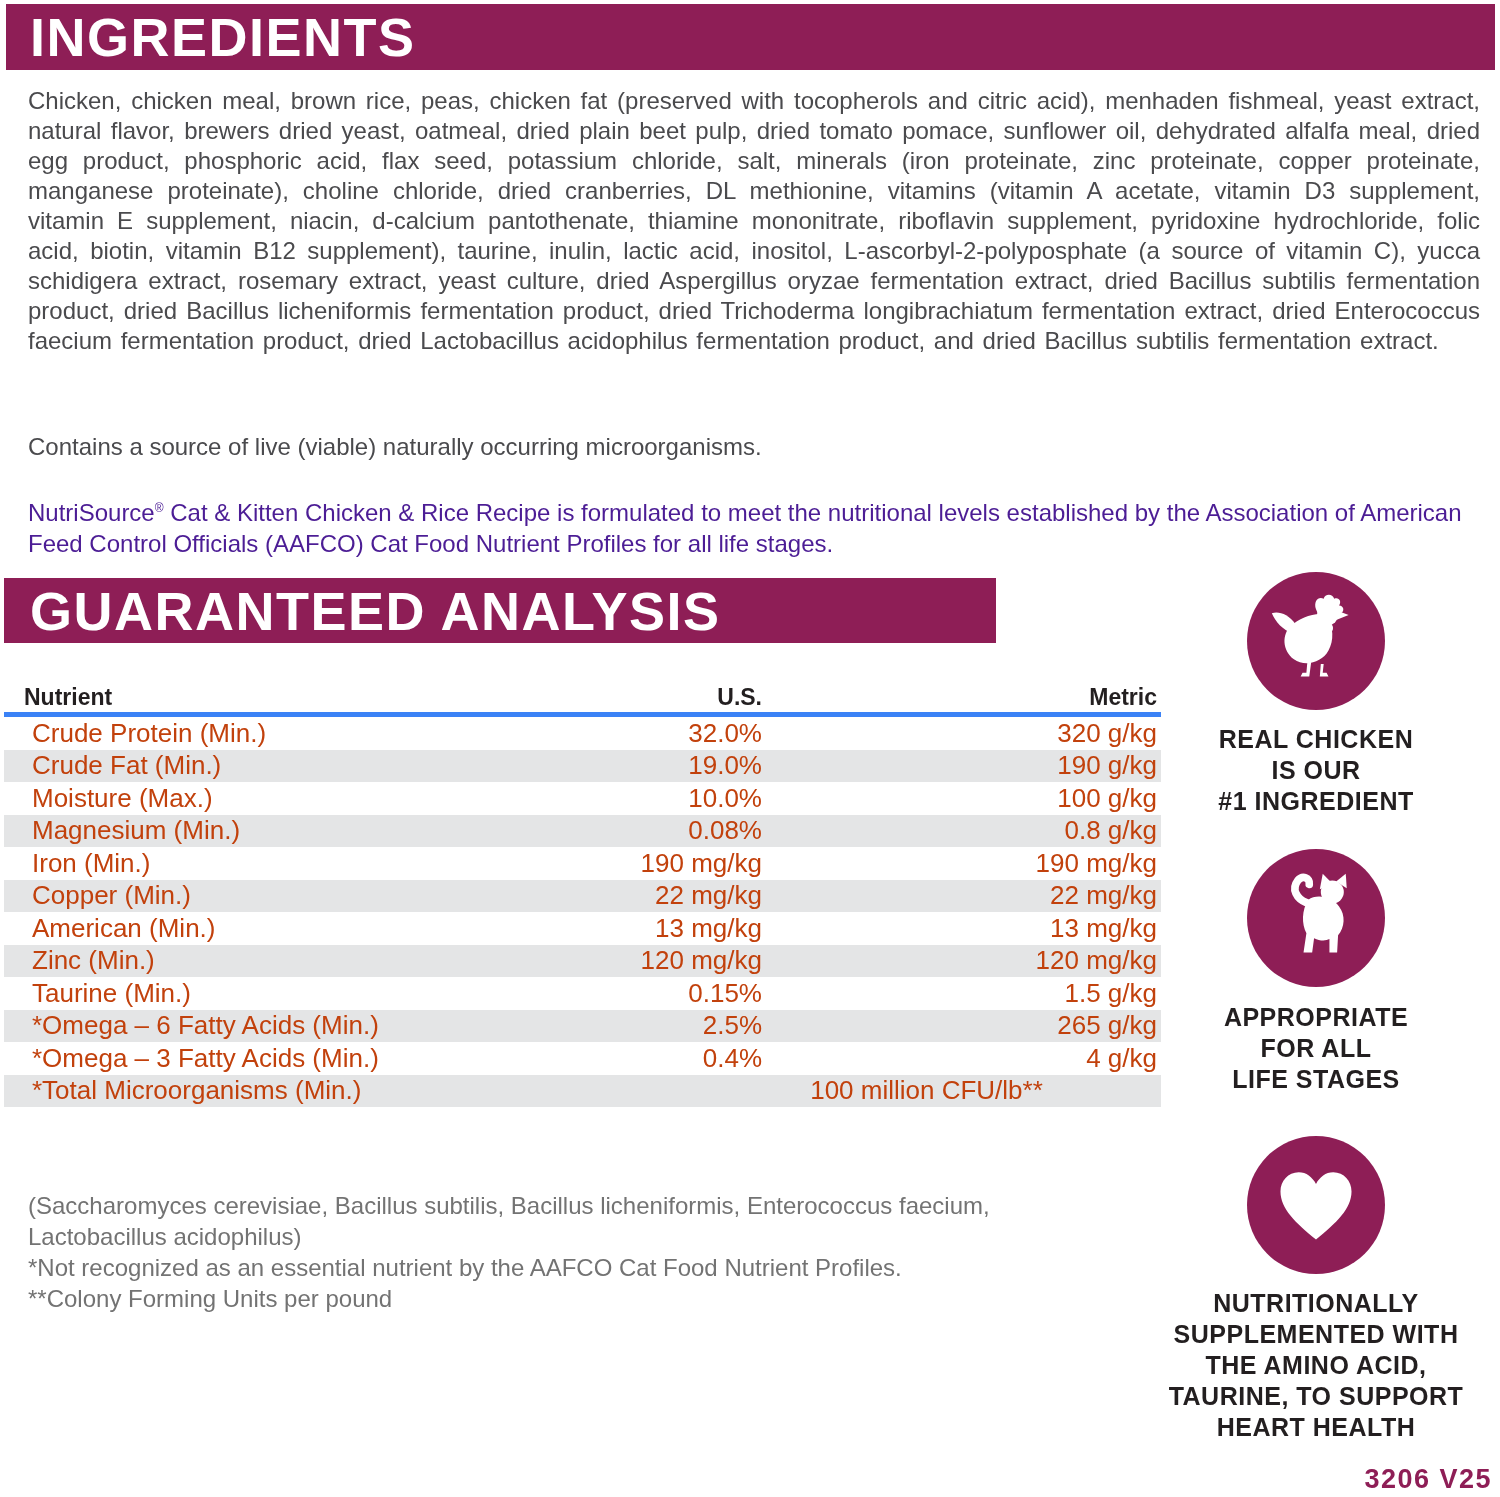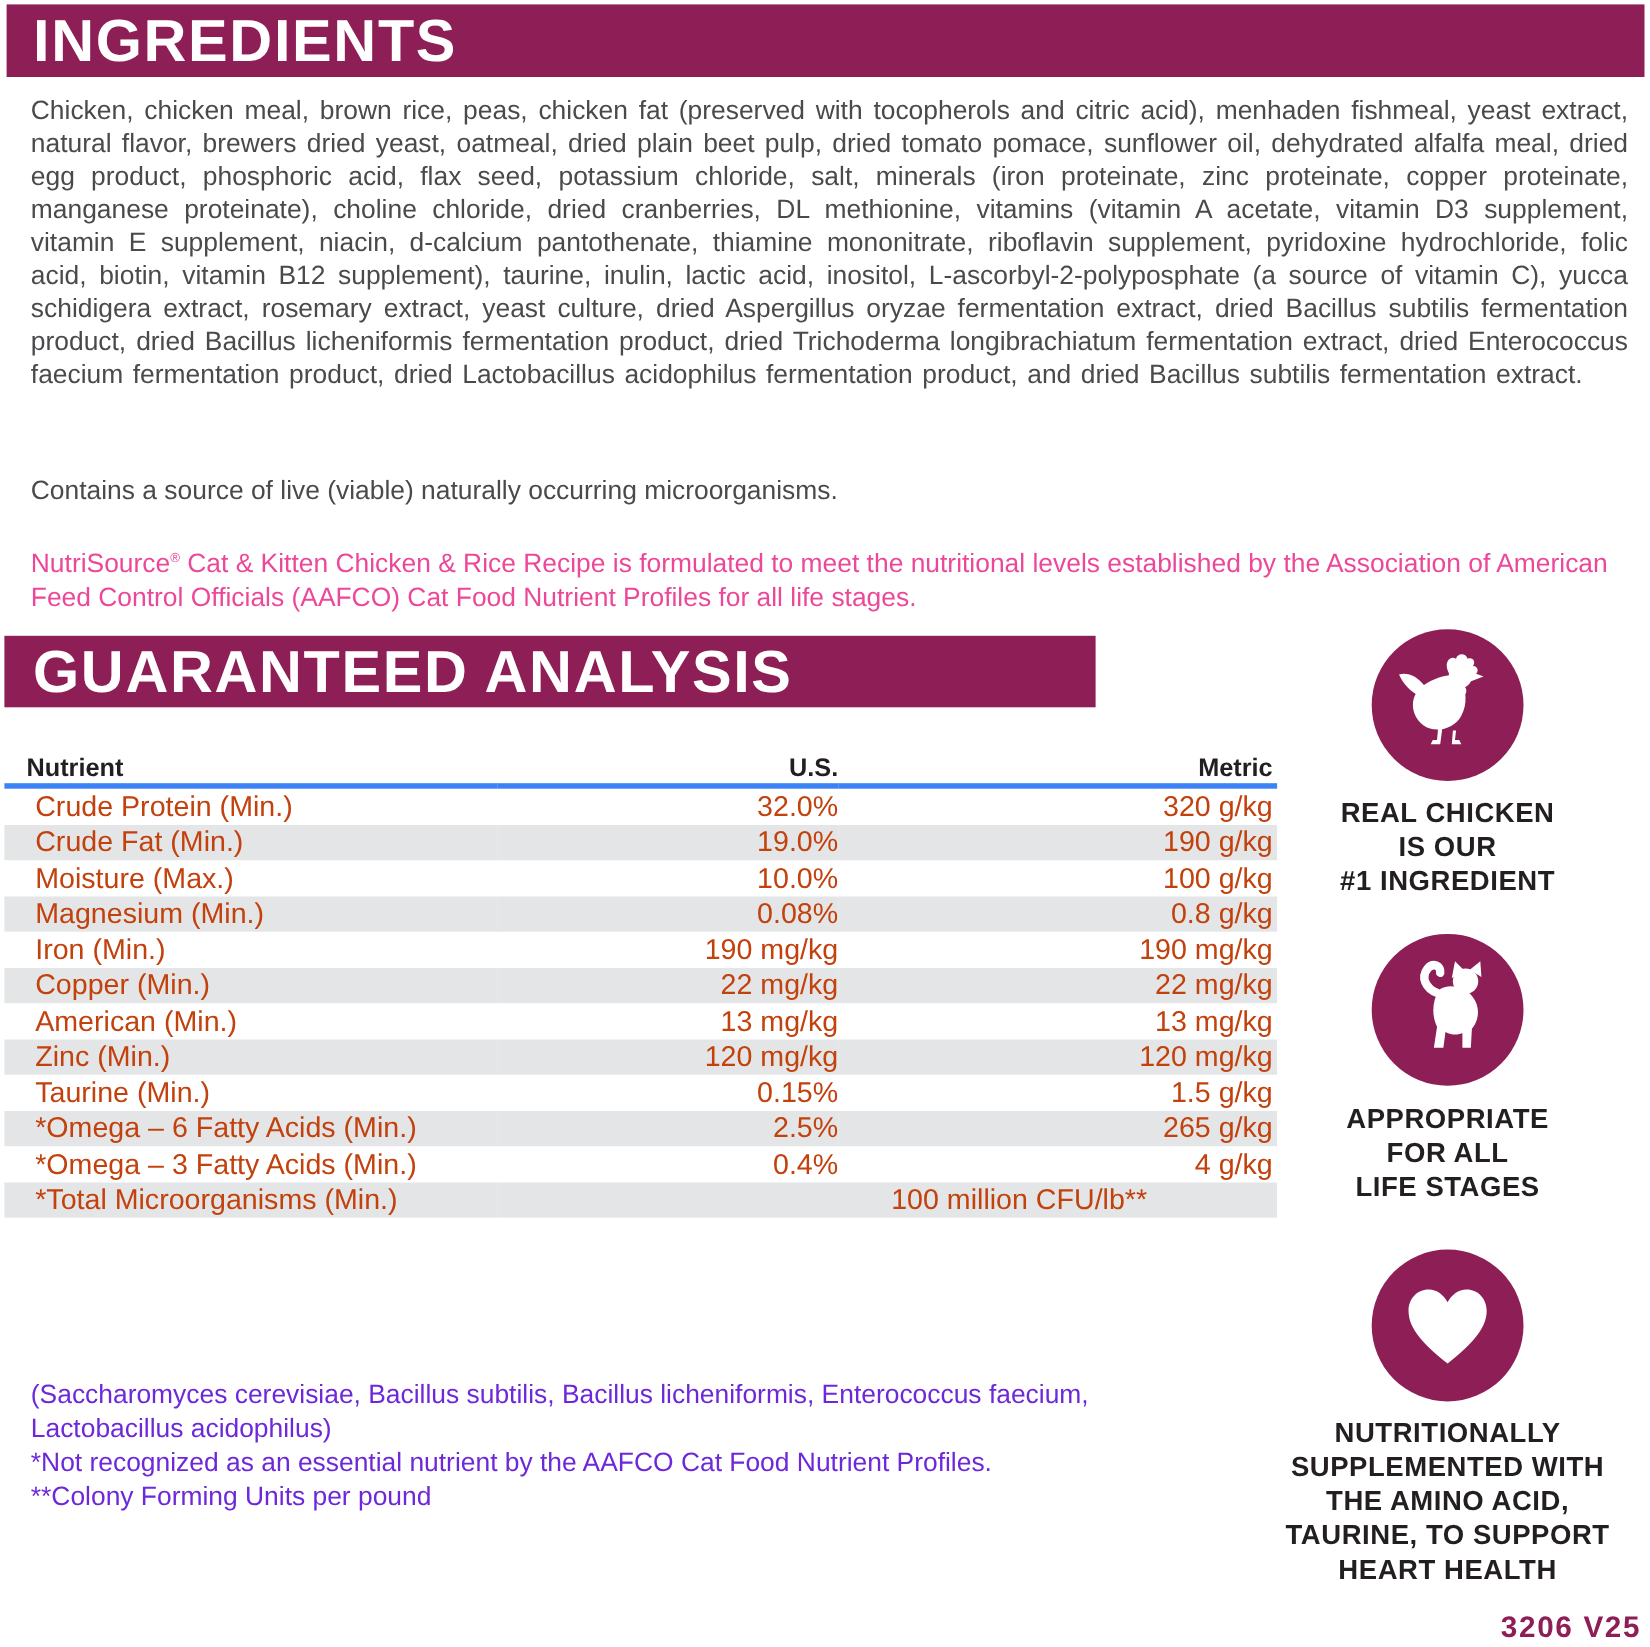--- a/index.html
+++ b/index.html
@@ -17,21 +17,21 @@
   .ingredients-body{
     position:absolute;left:28px;top:86px;width:1452px;
     font-size:24px;line-height:30px;text-align:justify;word-spacing:2px;color:#4a4a4d;
   }
   .contains-note{
     position:absolute;left:28px;top:432px;width:1452px;
     font-size:24px;line-height:30px;color:#4a4a4d;
   }
   .aafco{
     position:absolute;left:28px;top:497px;width:1452px;
-    font-size:24px;line-height:31px;color:#ec4899;
+    font-size:24px;line-height:31px;color:#4c1d95;
   }
   .aafco sup{font-size:12px;line-height:0;}
   .ga-table{
     position:absolute;left:4px;top:682px;width:1133px;
     border-collapse:collapse;table-layout:fixed;
   }
   .ga-table th{
     font-size:23px;font-weight:700;color:#231F20;text-align:left;
     height:30px;padding:0;border-bottom:5px solid #3b82f6;
   }
@@ -39,22 +39,22 @@
   .ga-table td{
     font-size:26px;color:#c2410c;height:32.5px;padding:0;white-space:nowrap;
   }
   .ga-table .c1{width:428px;padding-left:28px;}
   .ga-table th.c1{padding-left:20px;}
   .ga-table .c2{width:310px;}
   .ga-table .c3{width:395px;padding-right:4px;margin-top:15px;}
   .ga-table tbody tr:nth-child(even){background:#E4E5E6;}
   .ga-table td.spancell{text-align:center;padding-left:240px;}
   .footnotes{
-    position:absolute;left:28px;top:1252px;width:1120px;
-    font-size:24px;line-height:31px;color:#6d28d9;
+    position:absolute;left:28px;top:1190px;width:1120px;
+    font-size:24px;line-height:31px;color:#737373;
   }
   .rail{position:absolute;left:1146px;top:0;width:340px;height:1497px;}
   .badge-circle{
     position:absolute;left:101px;width:138px;height:138px;border-radius:50%;
     background:#8E1E56;display:flex;align-items:center;justify-content:center;
   }
   .badge-circle svg{width:96px;height:96px;}
   .badge-label{
     position:absolute;left:0;width:340px;text-align:center;
     font-size:25px;line-height:31px;font-weight:700;letter-spacing:0.5px;

